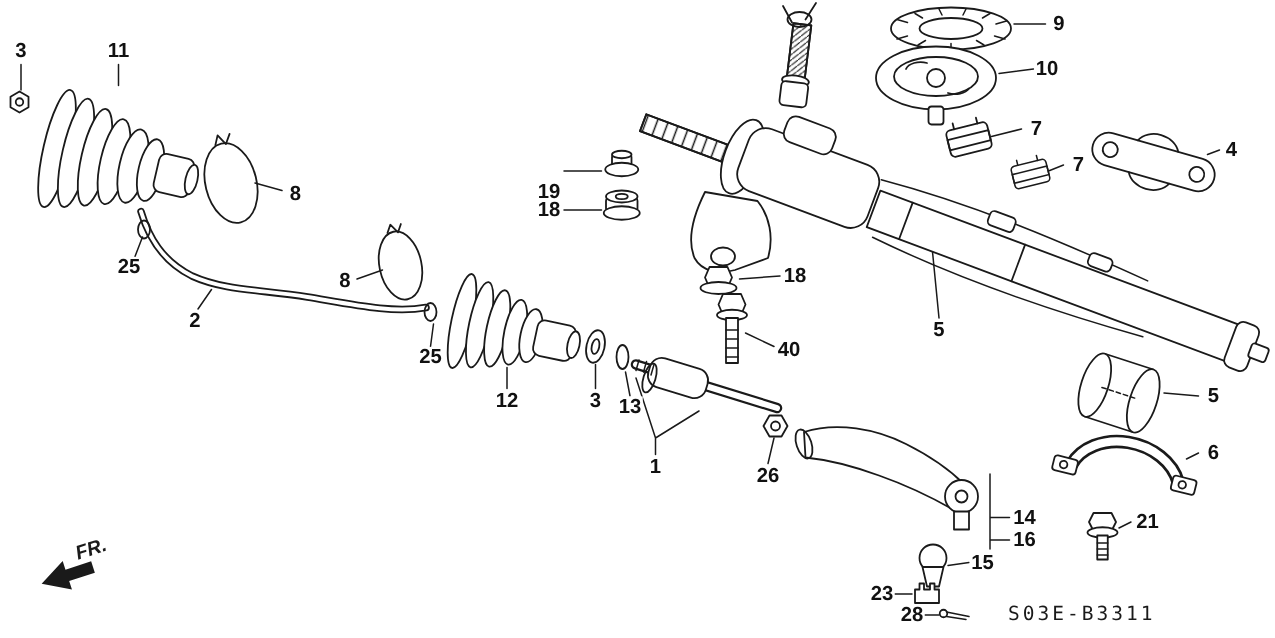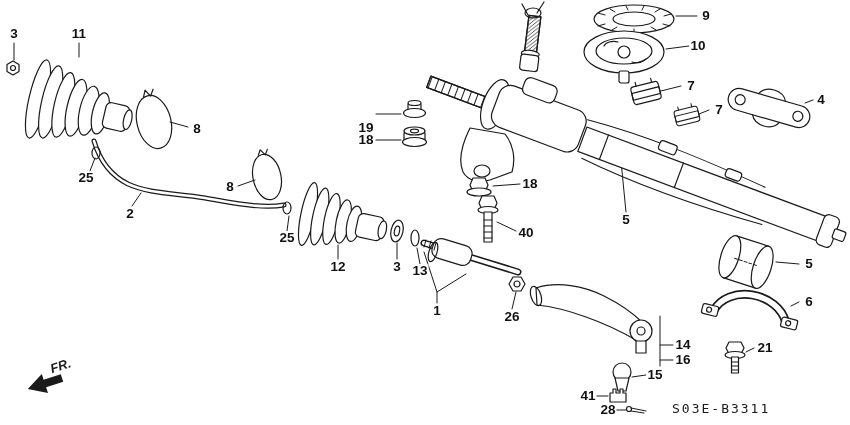--- a/index.html
+++ b/index.html
@@ -260,16 +260,16 @@
 <span class="callout" style="left:698px;top:46px">10</span>
 <span class="callout" style="left:691px;top:86px">7</span>
 <span class="callout" style="left:719px;top:110px">7</span>
 <span class="callout" style="left:821px;top:100px">4</span>
 <span class="callout" style="left:809px;top:264px">5</span>
 <span class="callout" style="left:809px;top:302px">6</span>
 <span class="callout" style="left:765px;top:348px">21</span>
 <span class="callout" style="left:683px;top:345px">14</span>
 <span class="callout" style="left:683px;top:360px">16</span>
 <span class="callout" style="left:655px;top:375px">15</span>
-<span class="callout" style="left:588px;top:396px">41</span>
+<span class="callout" style="left:588px;top:396px">23</span>
 <span class="callout" style="left:608px;top:410px">28</span>
 
 </div>
 
 </body></html>

